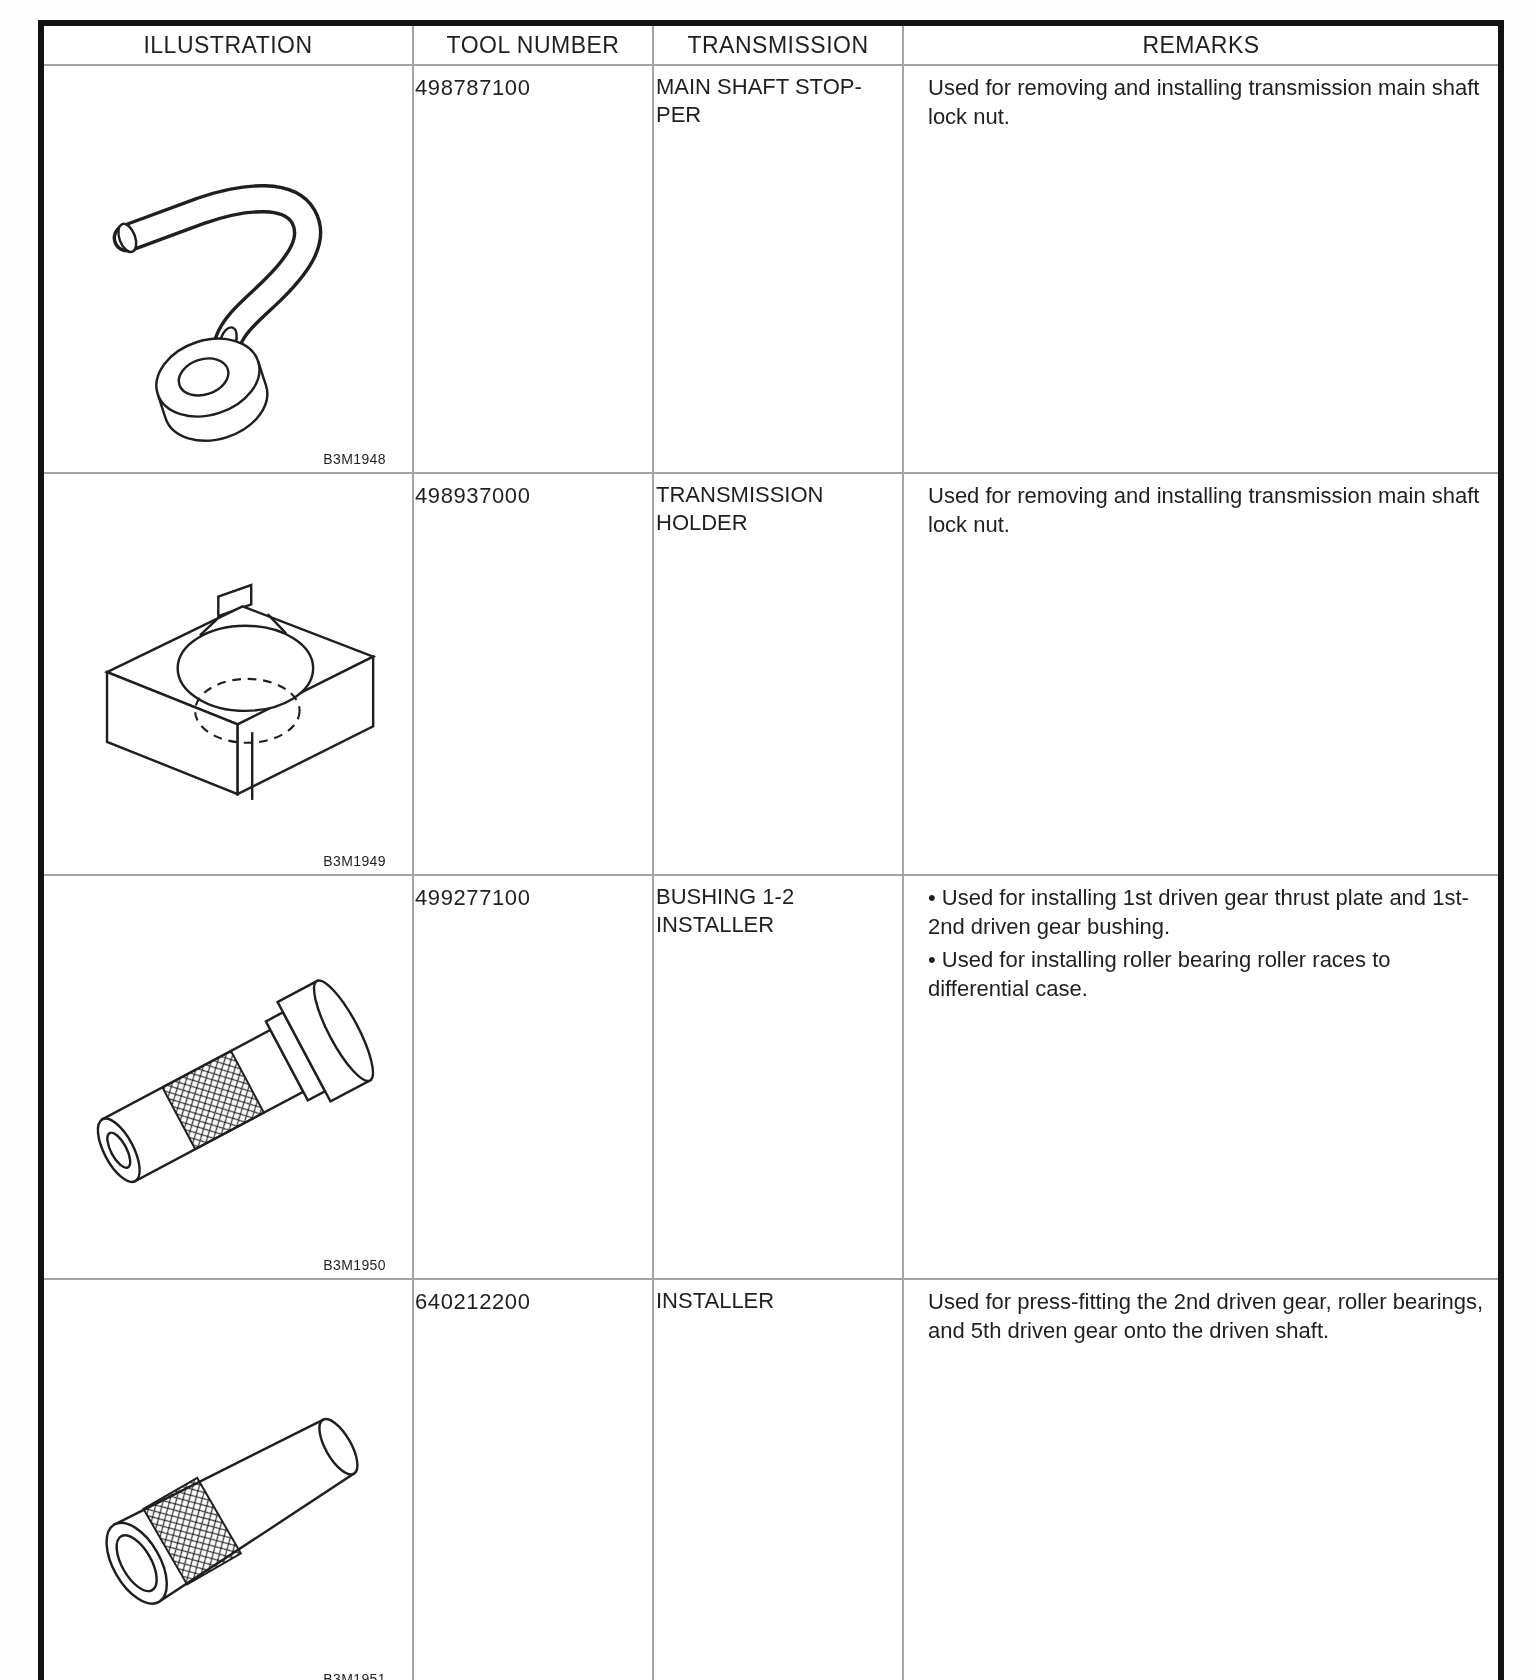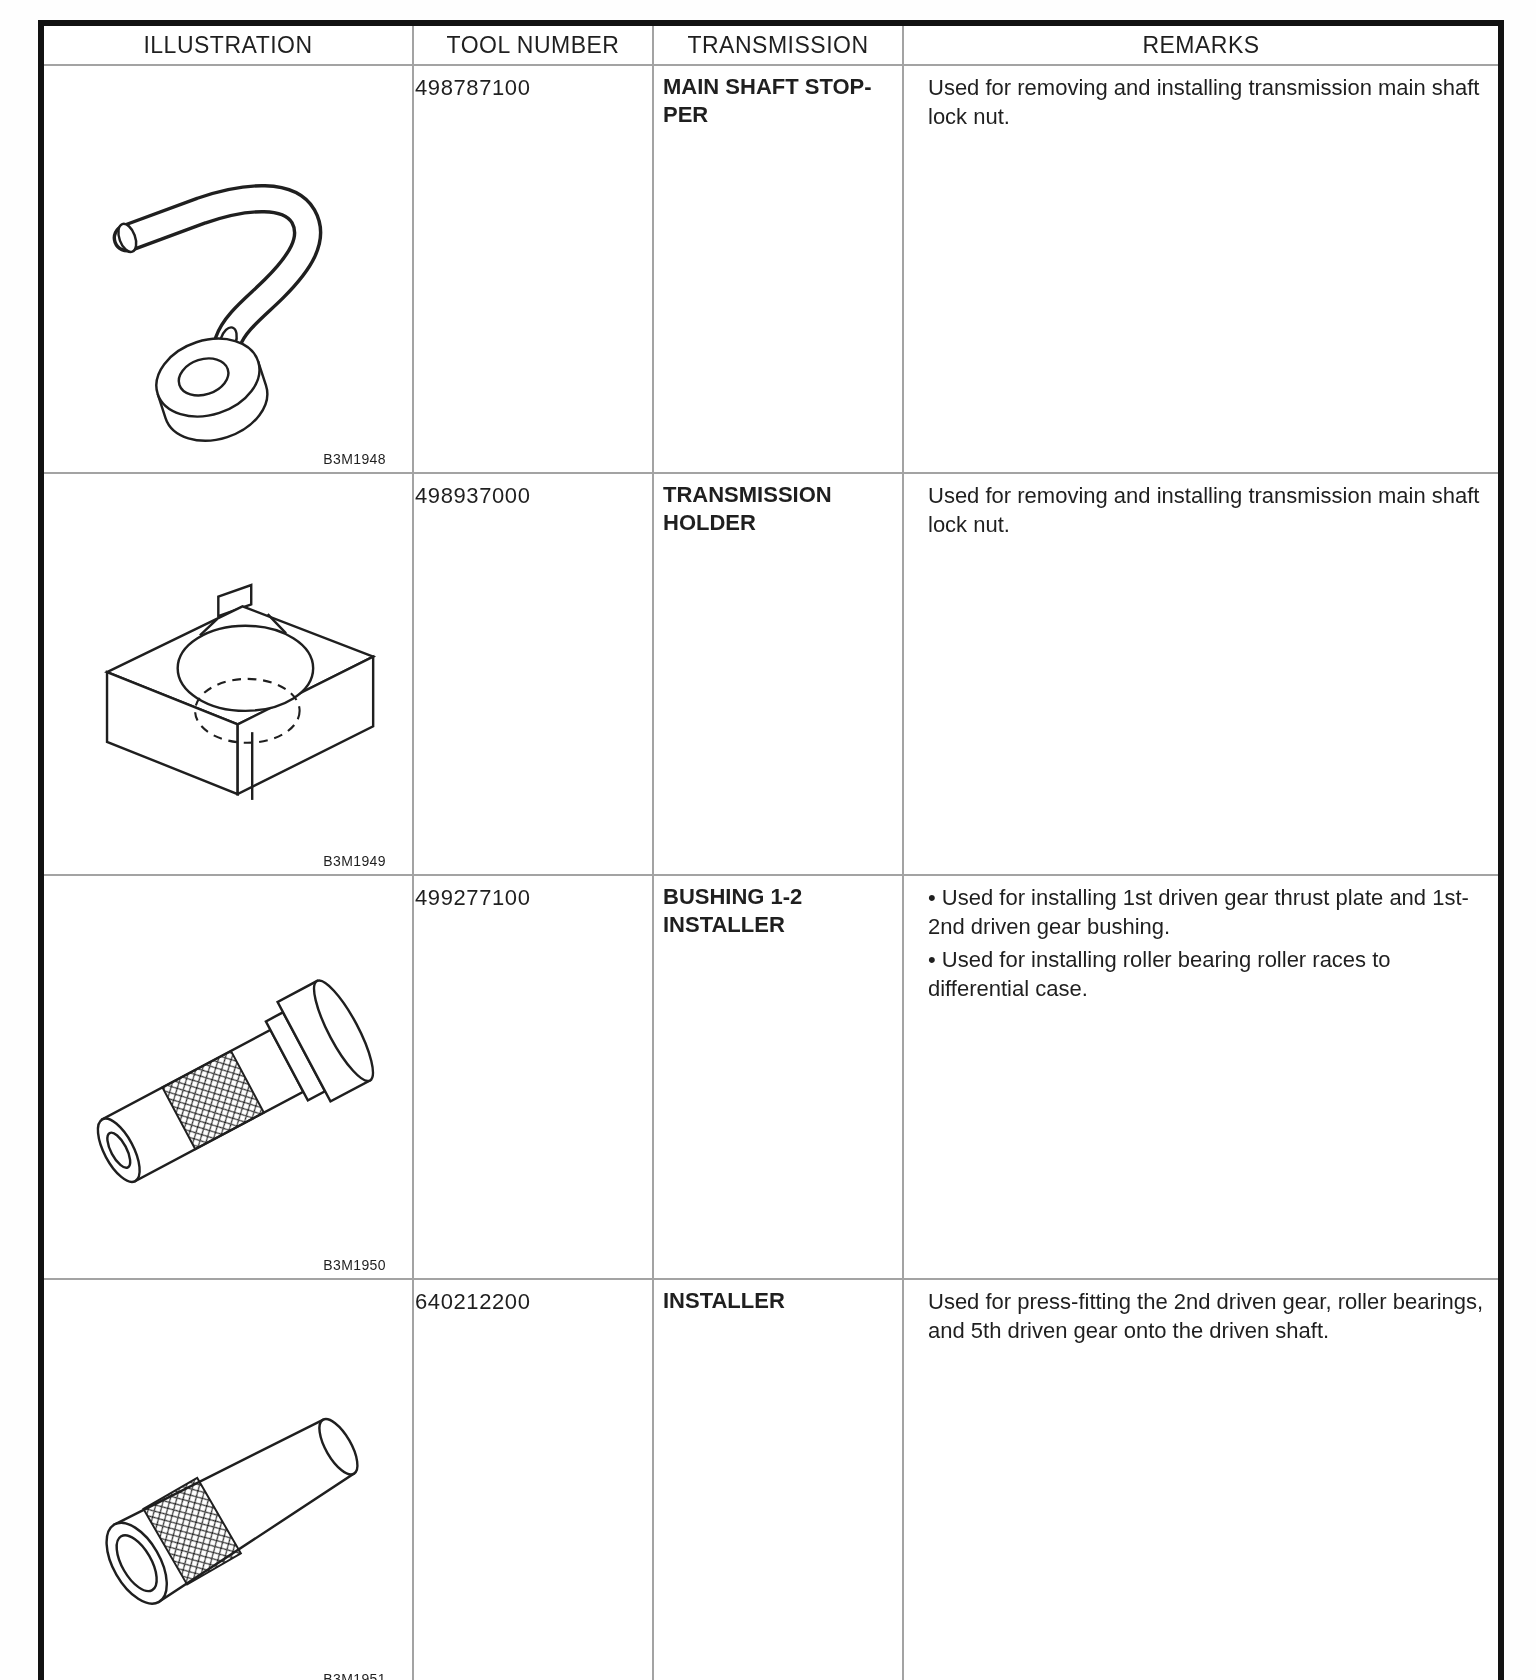--- a/index.html
+++ b/index.html
@@ -56,23 +56,22 @@
     letter-spacing: 0.4px;
   }
   .cell-tool {
     text-align: left;
     font-size: 22px;
     padding-top: 9px;
     letter-spacing: 0.6px;
   }
   .cell-desc {
     font-size: 22px;
-    padding: 7px 8px 0 9px;
+    padding: 7px 8px 0 2px;
     line-height: 1.28;
-    font-weight: bold;
   }
   .cell-desc .desc-text { white-space: pre-line; }
   .cell-remarks {
     font-size: 22px;
     padding: 7px 12px 0 12px;
     line-height: 1.34;
   }
   .cell-remarks p { margin: 0 0 3px 12px; }
   .row-1 td { height: 396px; }
   .row-2 td { height: 390px; }

